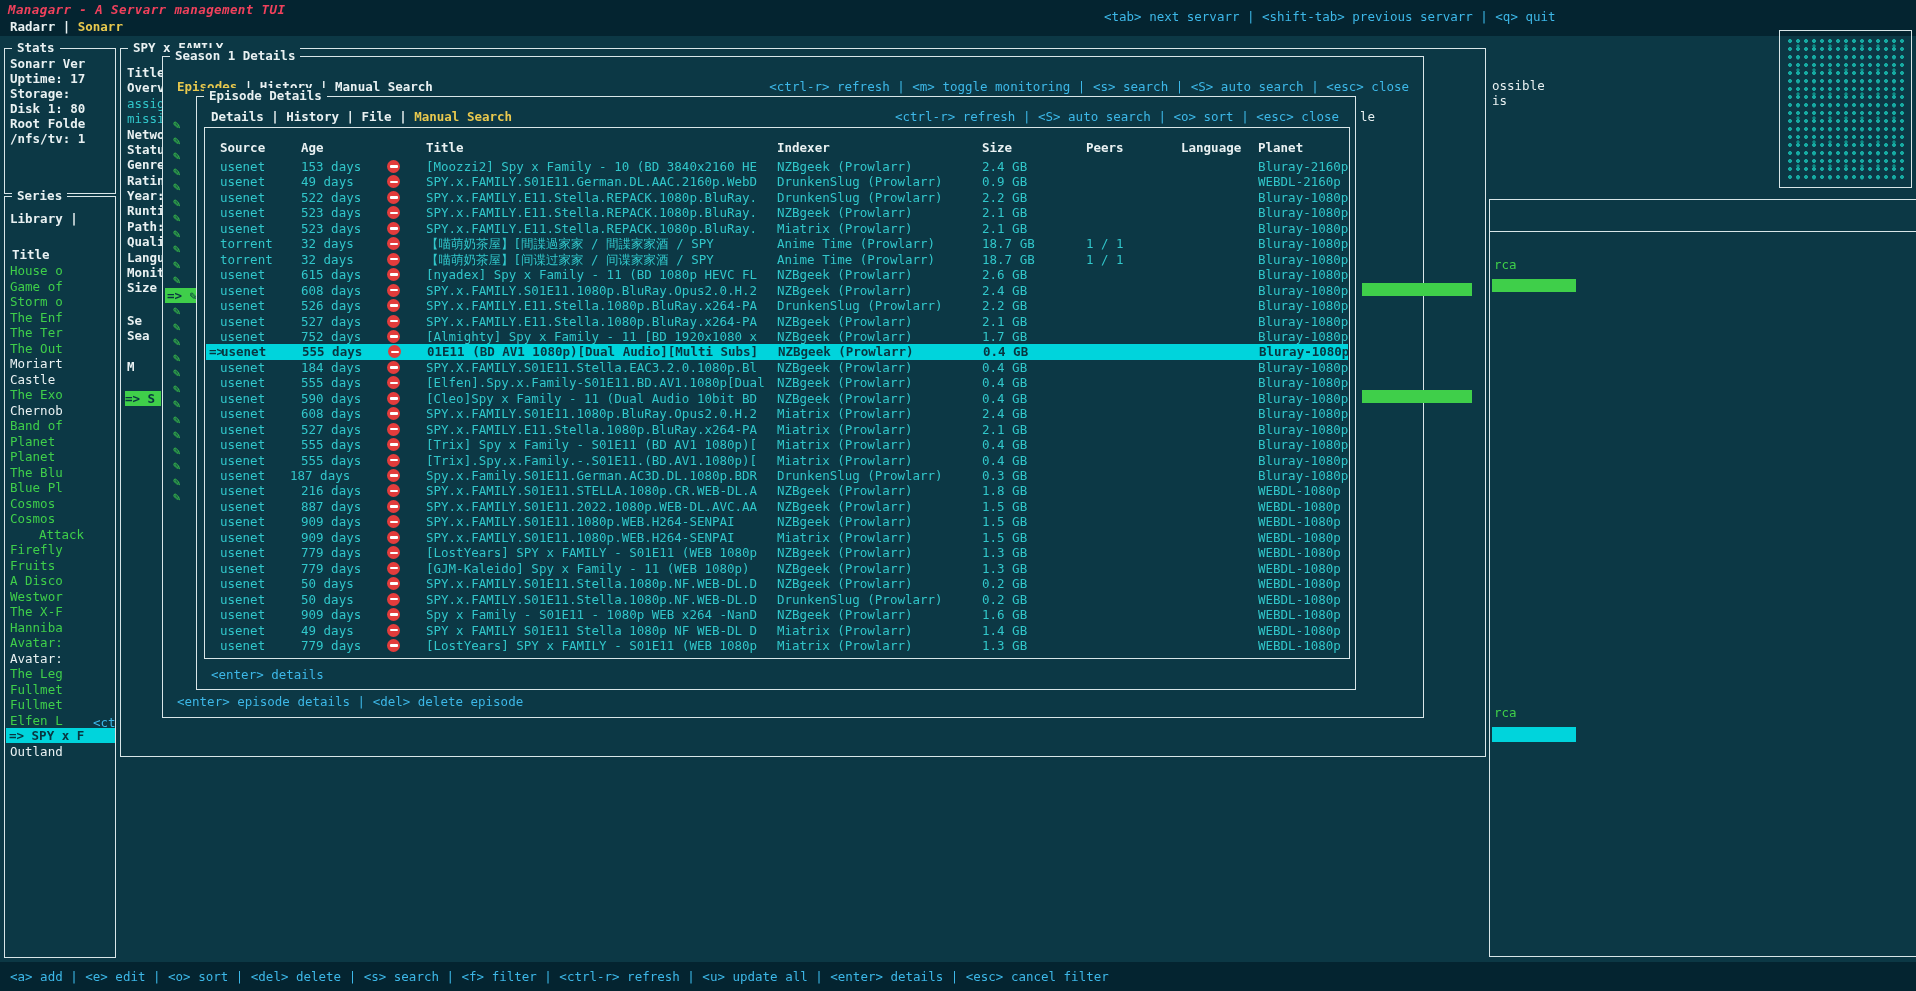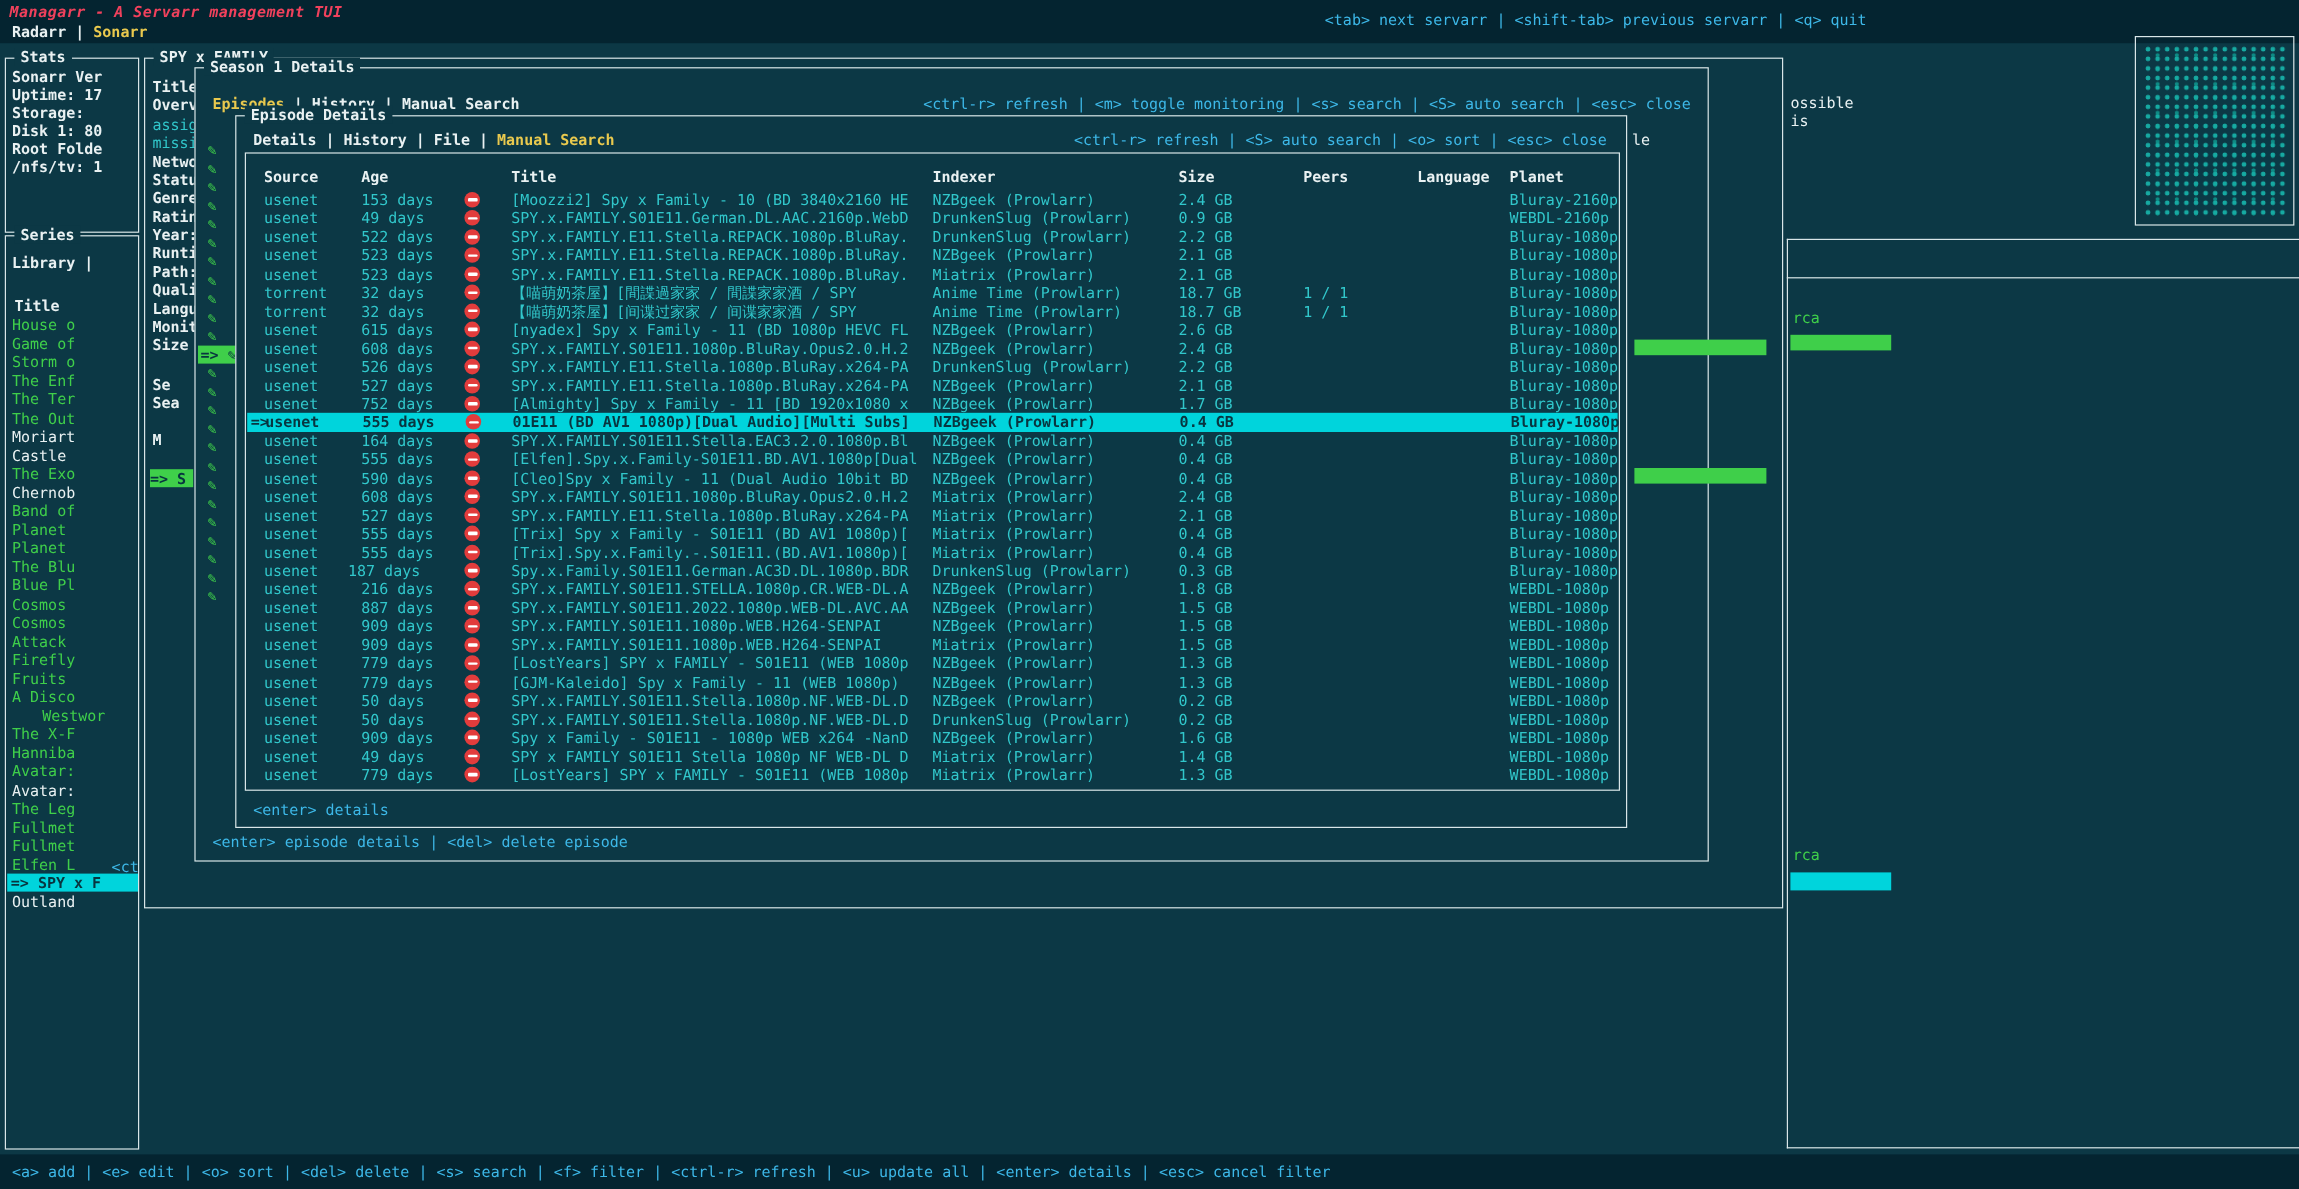--- a/index.html
+++ b/index.html
@@ -127,25 +127,25 @@
       <div class="series-item s-white" style="top: 174.5px;">Castle</div>
       <div class="series-item s-green" style="top: 190px;">The Exo</div>
       <div class="series-item s-white" style="top: 205.5px;">Chernob</div>
       <div class="series-item s-green" style="top: 221px;">Band of</div>
       <div class="series-item s-green" style="top: 236.5px;">Planet</div>
       <div class="series-item s-green" style="top: 252px;">Planet</div>
       <div class="series-item s-green" style="top: 267.5px;">The Blu</div>
       <div class="series-item s-green" style="top: 283px;">Blue Pl</div>
       <div class="series-item s-green" style="top: 298.5px;">Cosmos</div>
       <div class="series-item s-green" style="top: 314px;">Cosmos</div>
-      <div class="series-item s-green" style="top: 329.5px;">Attack</div>
+      <div class="series-item s-green" style="top: 329.5px; text-align: center;">Attack</div>
       <div class="series-item s-green" style="top: 345px;">Firefly</div>
       <div class="series-item s-green" style="top: 360.5px;">Fruits</div>
       <div class="series-item s-green" style="top: 376px;">A Disco</div>
-      <div class="series-item s-green" style="top: 391.5px; text-align: center;">Westwor</div>
+      <div class="series-item s-green" style="top: 391.5px;">Westwor</div>
       <div class="series-item s-green" style="top: 407px;">The X-F</div>
       <div class="series-item s-green" style="top: 422.5px;">Hanniba</div>
       <div class="series-item s-green" style="top: 438px;">Avatar:</div>
       <div class="series-item s-white" style="top: 453.5px;">Avatar:</div>
       <div class="series-item s-green" style="top: 469px;">The Leg</div>
       <div class="series-item s-green" style="top: 484.5px;">Fullmet</div>
       <div class="series-item s-green" style="top: 500px;">Fullmet</div>
       <div class="series-item s-green" style="top: 515.5px;">Elfen L</div>
       <div class="series-item s-selected" style="top: 531px;">=&gt; SPY x F</div>
       <div class="series-item s-white" style="top: 546.5px;">Outland</div>
@@ -347,21 +347,21 @@
           <span class="t-cell c-source" style="left: 15px;">usenet</span>
           <span class="t-cell c-age" style="left: 96px;">555 days</span>
           <span class="no-entry" style="left: 182px;"></span>
           <span class="t-cell c-title" style="left: 221px;">01E11 (BD AV1 1080p)[Dual Audio][Multi Subs]</span>
           <span class="t-cell c-indexer" style="left: 572px;">NZBgeek (Prowlarr)</span>
           <span class="t-cell c-size" style="left: 777px;">0.4 GB</span>
           <span class="t-cell c-quality" style="left: 1053px;">Bluray-1080p</span>
         </div>
         <div class="t-row" style="top: 231.85px;">
           <span class="t-cell c-source" style="left: 15px;">usenet</span>
-          <span class="t-cell c-age" style="left: 96px;">164 days</span>
+          <span class="t-cell c-age" style="left: 96px;">184 days</span>
           <span class="no-entry" style="left: 182px;"></span>
           <span class="t-cell c-title" style="left: 221px;">SPY.X.FAMILY.S01E11.Stella.EAC3.2.0.1080p.Bl</span>
           <span class="t-cell c-indexer" style="left: 572px;">NZBgeek (Prowlarr)</span>
           <span class="t-cell c-size" style="left: 777px;">0.4 GB</span>
           <span class="t-cell c-quality" style="left: 1053px;">Bluray-1080p</span>
         </div>
         <div class="t-row" style="top: 247.3px;">
           <span class="t-cell c-source" style="left: 15px;">usenet</span>
           <span class="t-cell c-age" style="left: 96px;">555 days</span>
           <span class="no-entry" style="left: 182px;"></span>

